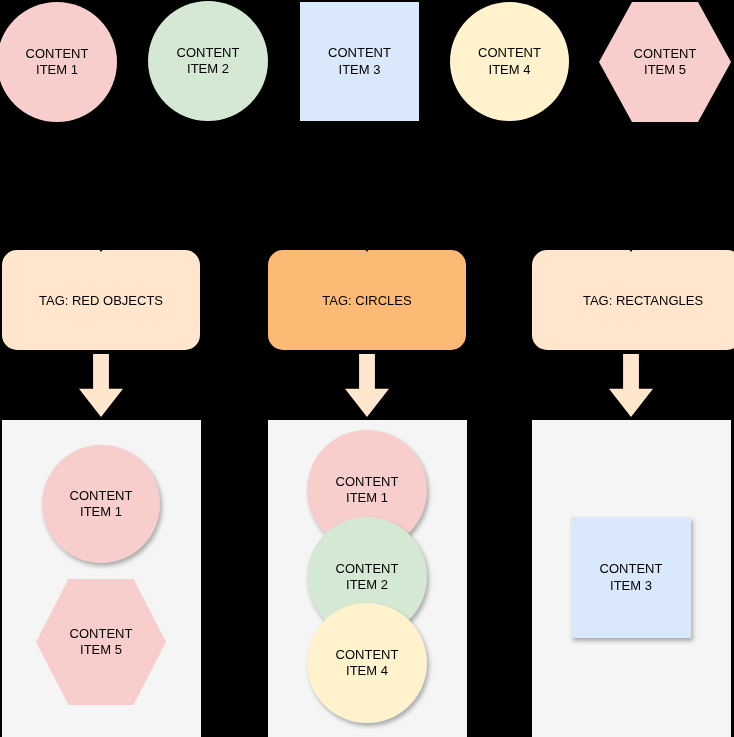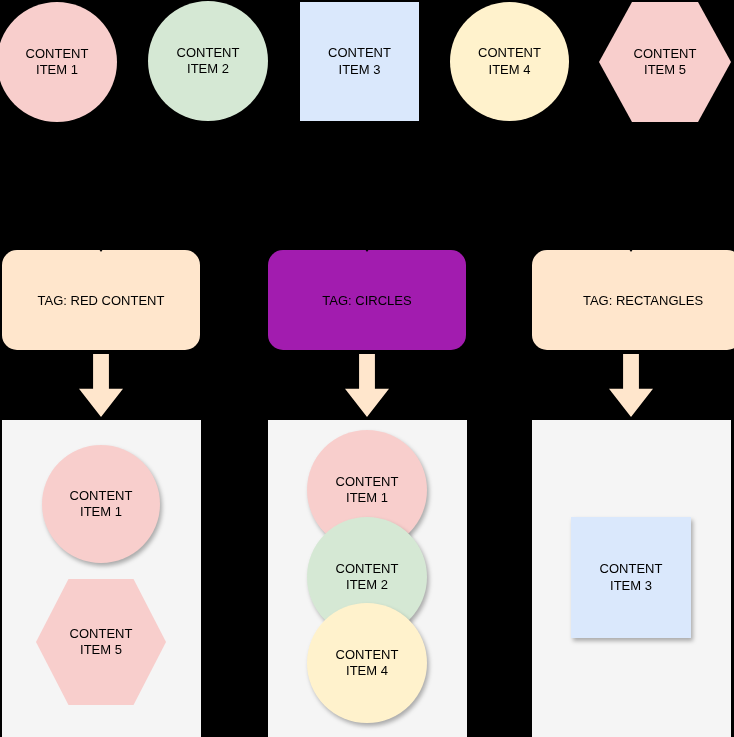--- a/index.html
+++ b/index.html
@@ -116,23 +116,23 @@
   </div>
   <div class="shape hexagon h5" style="background-color: rgb(248, 206, 204);">
     <span class="lbl">CONTENT ITEM 5</span>
   </div>
 
   <div class="conn-tip tip1"></div>
   <div class="conn-tip tip2"></div>
   <div class="conn-tip tip3"></div>
 
   <div class="tag tag1" style="background-color: rgb(255, 230, 204);">
-    <span>TAG: RED CONTENT</span>
+    <span>TAG: RED OBJECTS</span>
   </div>
-  <div class="tag tag2" style="background-color: #a21caf;">
+  <div class="tag tag2" style="background-color: #fdba74;">
     <span>TAG: CIRCLES</span>
   </div>
   <div class="tag tag3" style="background-color: rgb(255, 230, 204);">
     <span>TAG: RECTANGLES</span>
   </div>
 
   <div class="block-arrow arr1" style="background-color: rgb(255, 230, 204);"></div>
   <div class="block-arrow arr2" style="background-color: rgb(255, 230, 204);"></div>
   <div class="block-arrow arr3" style="background-color: rgb(255, 230, 204);"></div>
 

